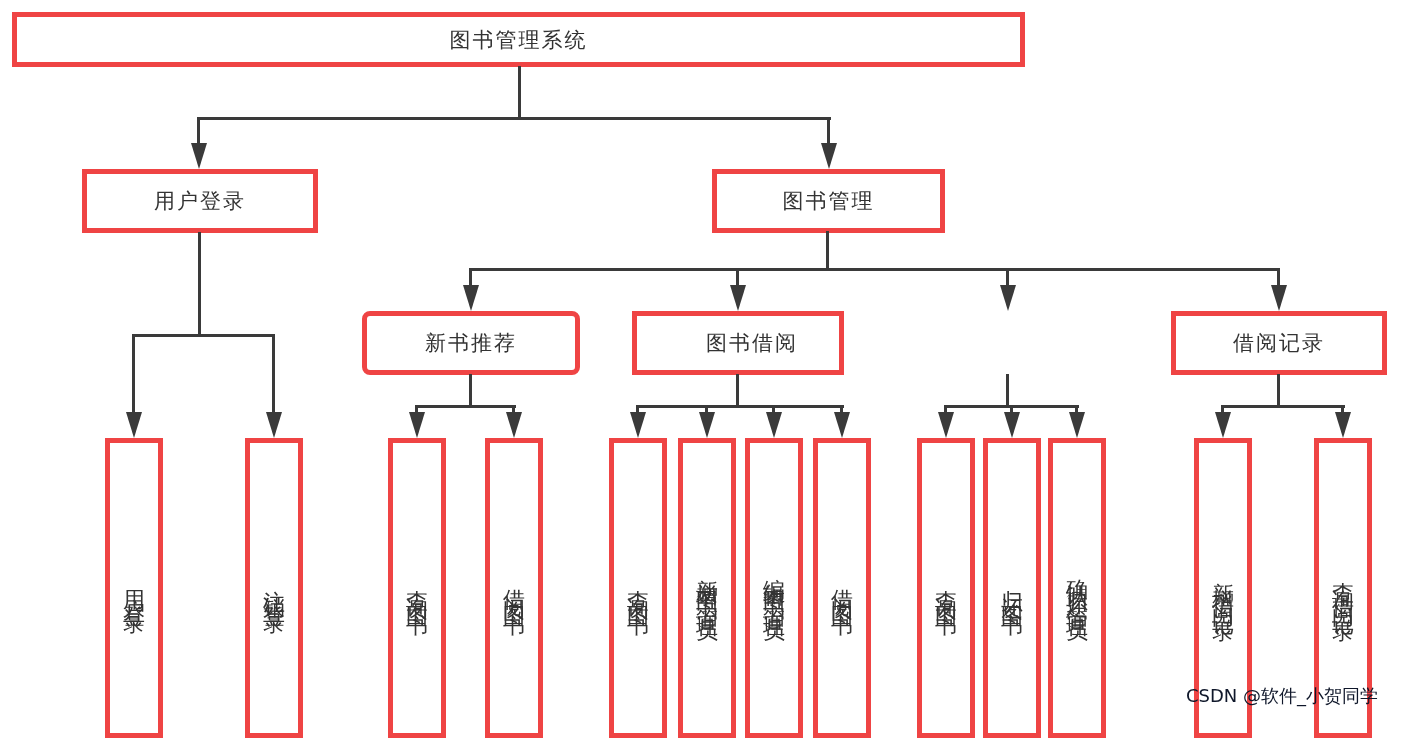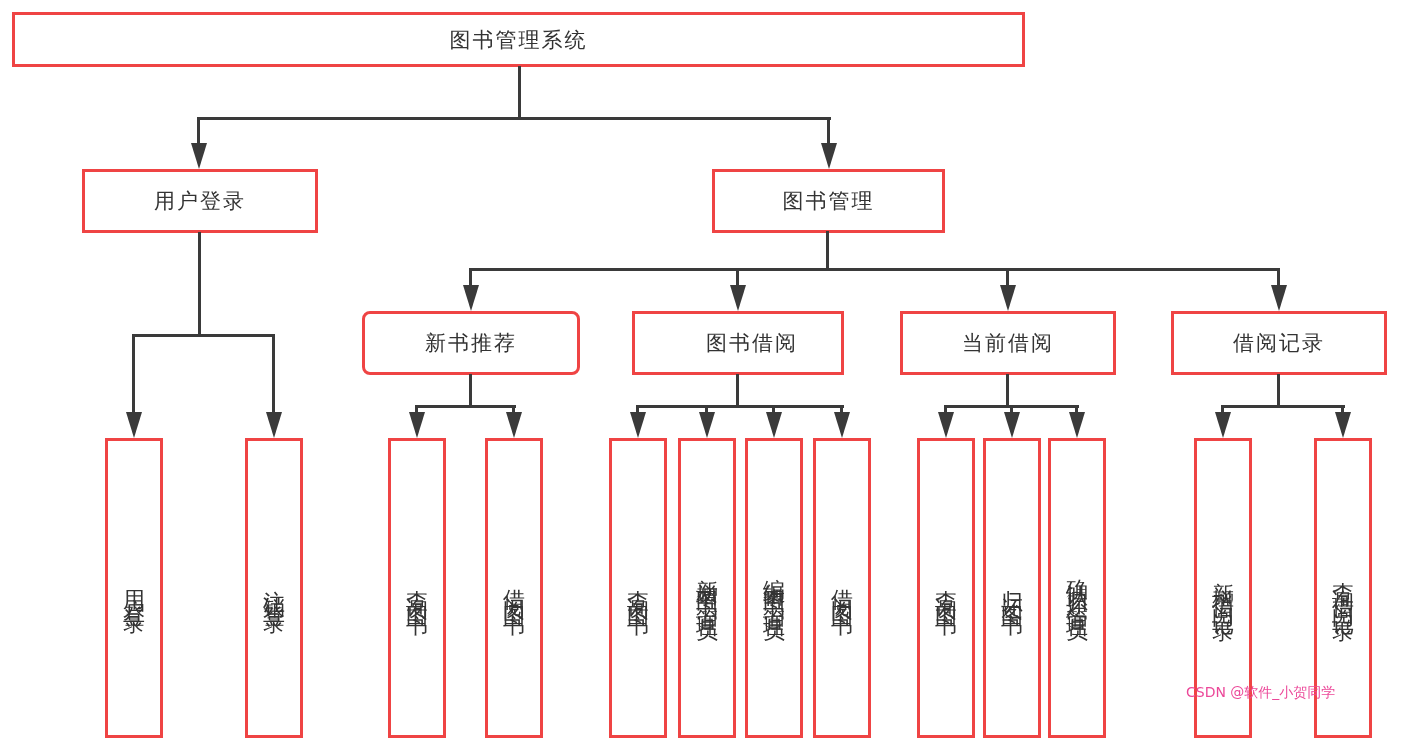--- a/index.html
+++ b/index.html
@@ -2,38 +2,38 @@
 <html><head>
 <meta charset="utf-8">
 <style>
   html,body{margin:0;padding:0;background:#ffffff;}
   #canvas{
     position:relative;width:1405px;height:747px;background:#ffffff;overflow:hidden;
     font-family:"DejaVu Sans","Liberation Sans",sans-serif;
   }
   
   .nbox{
-    position:absolute;box-sizing:border-box;border:3px solid #ef4444;background:#ffffff;
+    position:absolute;box-sizing:border-box;border:5px solid #ef4444;background:#ffffff;
     display:flex;align-items:center;justify-content:center;color:#333333;
   }
   .hlabel{font-size:21px;letter-spacing:2px;white-space:nowrap;}
   .vlabel{
     writing-mode:vertical-rl;text-orientation:mixed;font-size:22px;letter-spacing:8px;
     white-space:nowrap;color:#333333;
   }
   
   .vl{position:absolute;width:3px;background:#3a3a3a;}
   .hl{position:absolute;height:3px;background:#3a3a3a;}
   .arr{
     position:absolute;width:0;height:0;
     border-left:8px solid transparent;border-right:8px solid transparent;
     border-top:26px solid #3a3a3a;
   }
   .watermark{
-    position:absolute;left:1186px;top:684px;font-size:14px;color:#ec4899;
+    position:absolute;left:1186px;top:684px;font-size:18px;color:#0f172a;
     white-space:nowrap;z-index:5;
   }
 </style>
 </head>
 <body>
 
 <div id="canvas">
 
   <div class="nbox" style="left:12px;top:12px;width:1013px;height:55px;">
     <span class="hlabel">图书管理系统</span>
@@ -48,23 +48,20 @@
   </div>
 
   <div class="nbox" style="left:362px;top:311px;width:218px;height:64px;border-radius:8px;">
     <span class="hlabel">新书推荐</span>
   </div>
 
   <div class="nbox" style="left:632px;top:311px;width:212px;height:64px;padding-left:28px;">
     <span class="hlabel">图书借阅</span>
   </div>
 
-  <div class="nbox" style="left:900px;top:311px;width:216px;height:64px;">
-    <span class="hlabel">当前借阅</span>
-  </div>
 
   <div class="nbox" style="left:1171px;top:311px;width:216px;height:64px;">
     <span class="hlabel">借阅记录</span>
   </div>
 
   <div class="nbox" style="left:105px;top:438px;width:58px;height:300px;">
     <span class="vlabel">用户登录</span>
   </div>
   <div class="nbox" style="left:245px;top:438px;width:58px;height:300px;">
     <span class="vlabel">注销登录</span>

